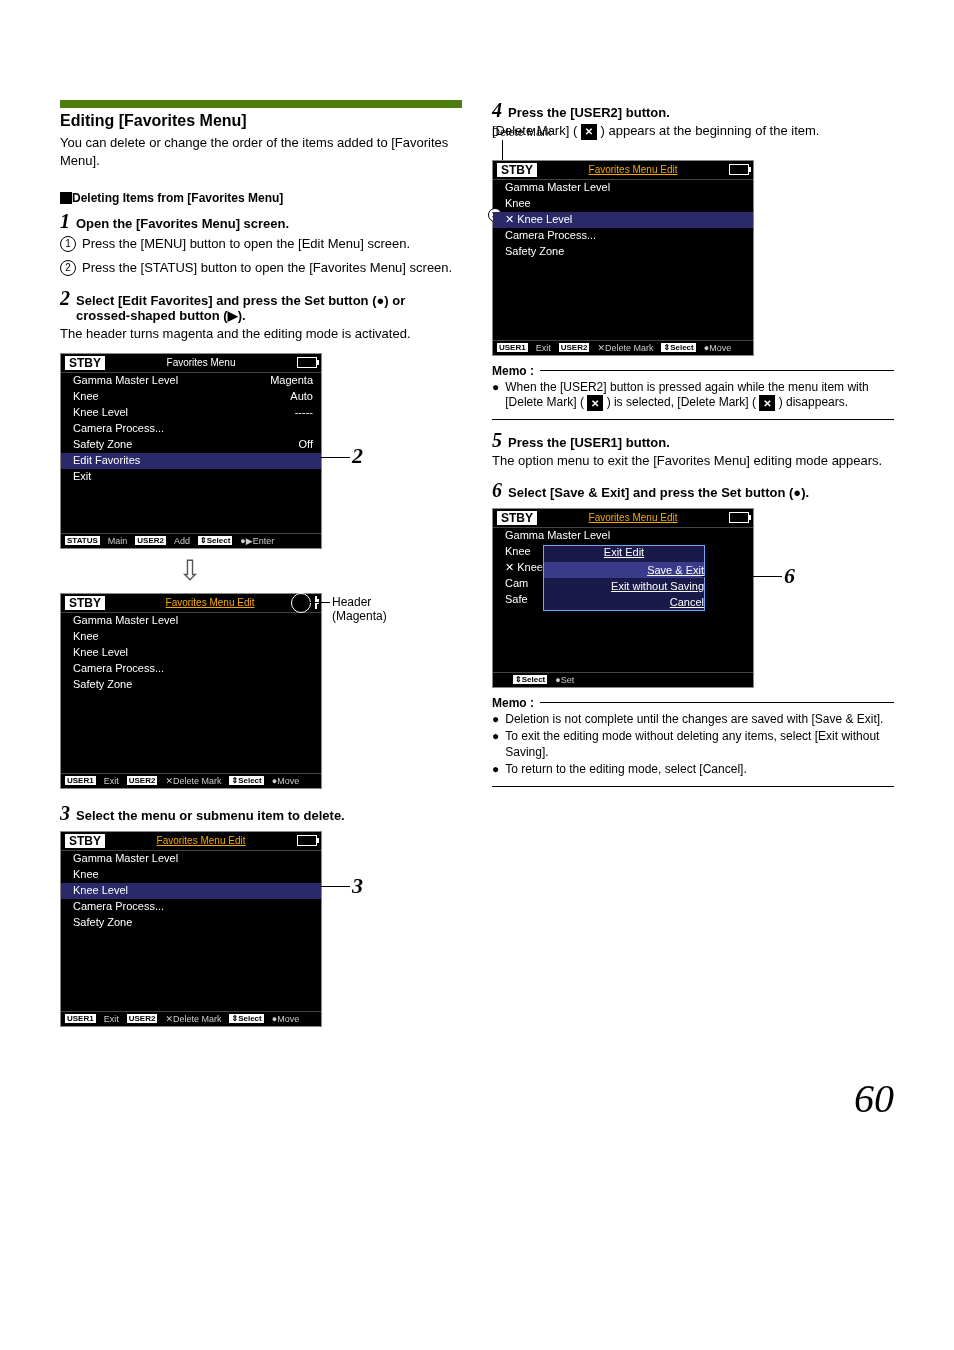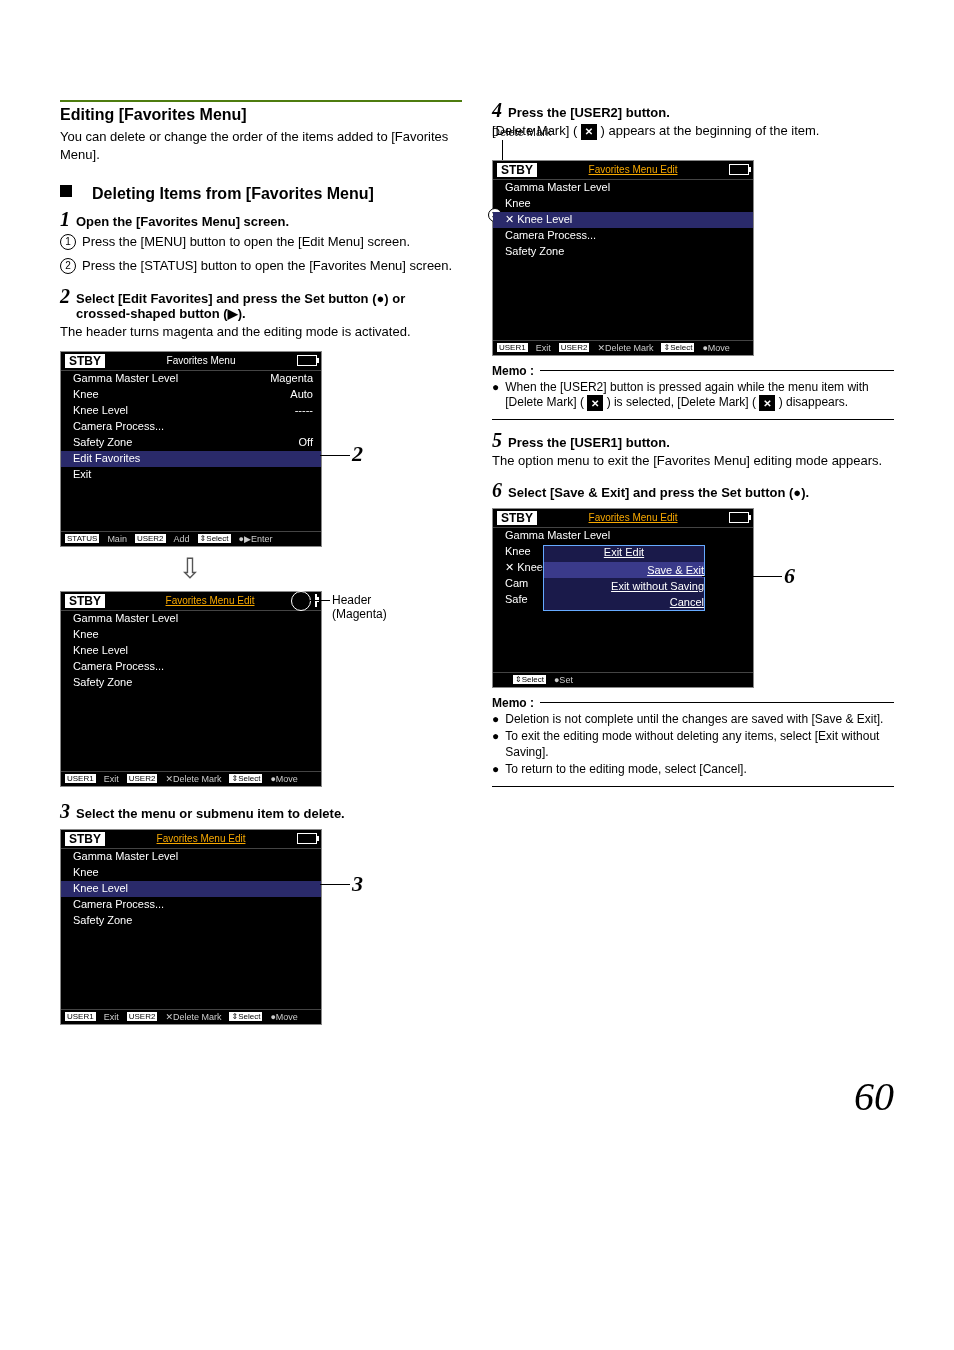--- a/index.html
+++ b/index.html
@@ -15,38 +15,38 @@
     display: flex;
     padding: 100px 60px 40px 60px;
     gap: 30px;
     box-sizing: border-box;
   }
   .col {
     flex: 1;
     min-width: 0;
   }
   .heading-bar {
-    border-top: 2px solid #4d7c0f;
+    border-top: 8px solid #4d7c0f;
     padding-top: 4px;
     font-weight: bold;
     font-size: 16px;
     margin-bottom: 4px;
   }
   .intro {
     font-size: 13px;
     line-height: 1.35;
     margin-bottom: 22px;
   }
   .sub-heading {
     font-weight: bold;
-    font-size: 16px;
+    font-size: 12px;
     margin-bottom: 6px;
     display: flex;
-    align-items: flex-start;
-    gap: 20px;
+    align-items: center;
+    gap: 0;
   }
   .black-sq {
     display: inline-block;
     width: 12px;
     height: 12px;
     background: #000;
   }
   .step-line {
     display: flex;
     align-items: baseline;
@@ -189,21 +189,21 @@
     padding:2px 4px;
     font-size:9px;
     border-top:1px solid #444;
     align-items:center;
     color:#ccc;
   }
   .badge {
     background:#fff;
     color:#000;
     padding:0 2px;
-    font-weight:normal;
+    font-weight:bold;
     font-size:8px;
     text-align:right;
   }
   .callout {
     position:absolute;
     font-family:"Times New Roman", serif;
     font-style:italic;
     font-weight:bold;
     font-size:22px;
   }

